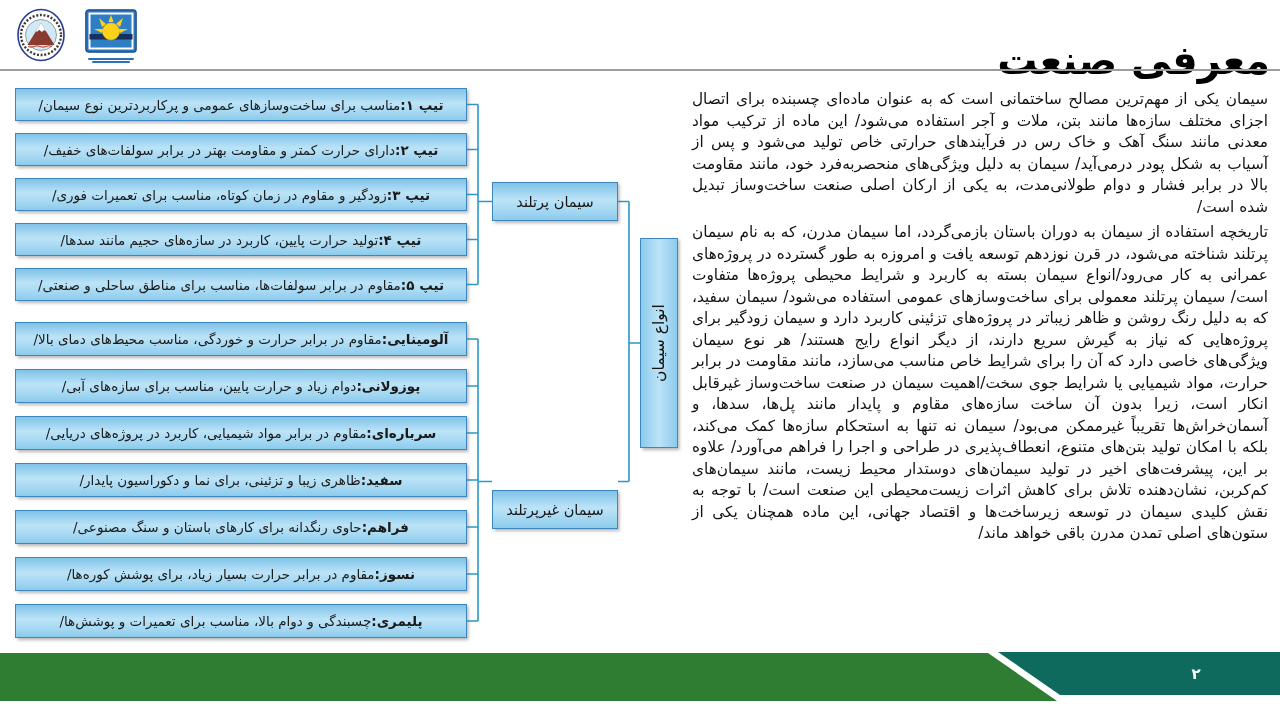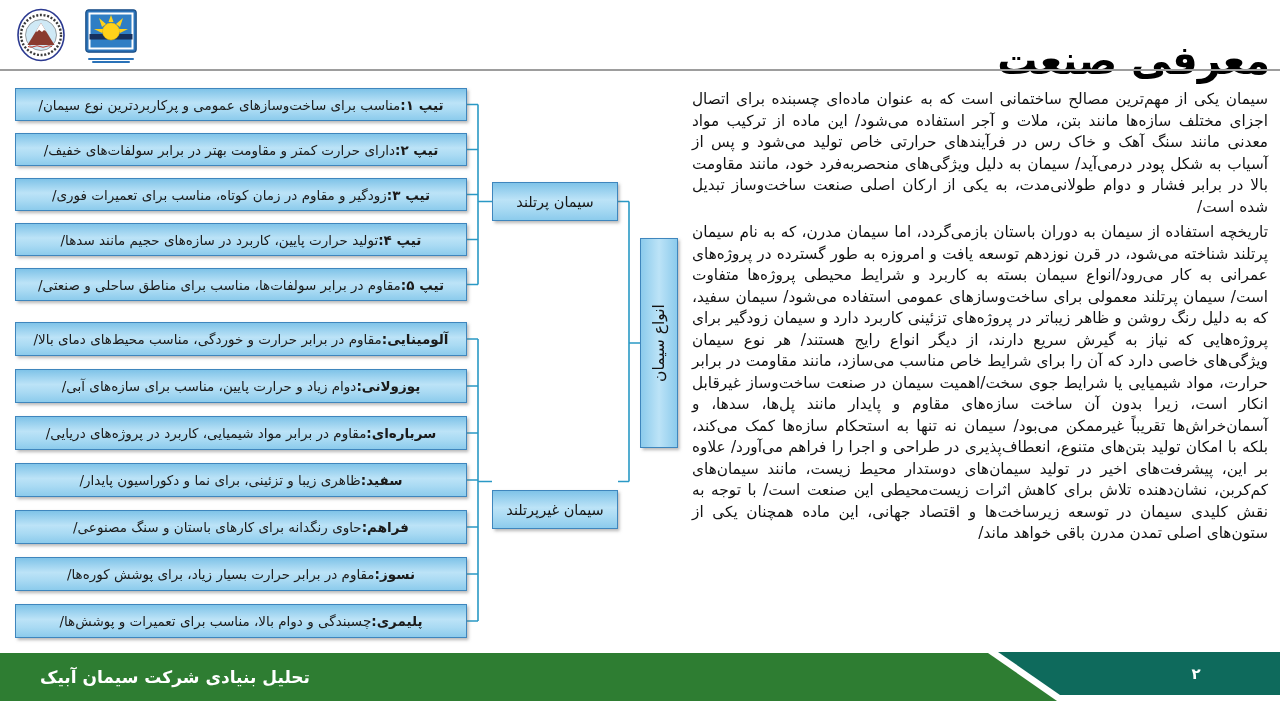--- a/index.html
+++ b/index.html
@@ -185,16 +185,15 @@
 
   <div class="branch-box branch-portland box-skin">سیمان پرتلند</div>
   <div class="branch-box branch-nonportland box-skin">سیمان غیرپرتلند</div>
 
   <div class="root-box">
     <span>انواع سیمان</span>
   </div>
 
   <div class="footer-green"></div>
   <div class="footer-teal"></div>
-  <div class="footer-title">تحلیل بنیادی شرکت سیمان آبیک</div>
   <div class="page-number">۲</div>
 
 </div>
 
 </body></html>

